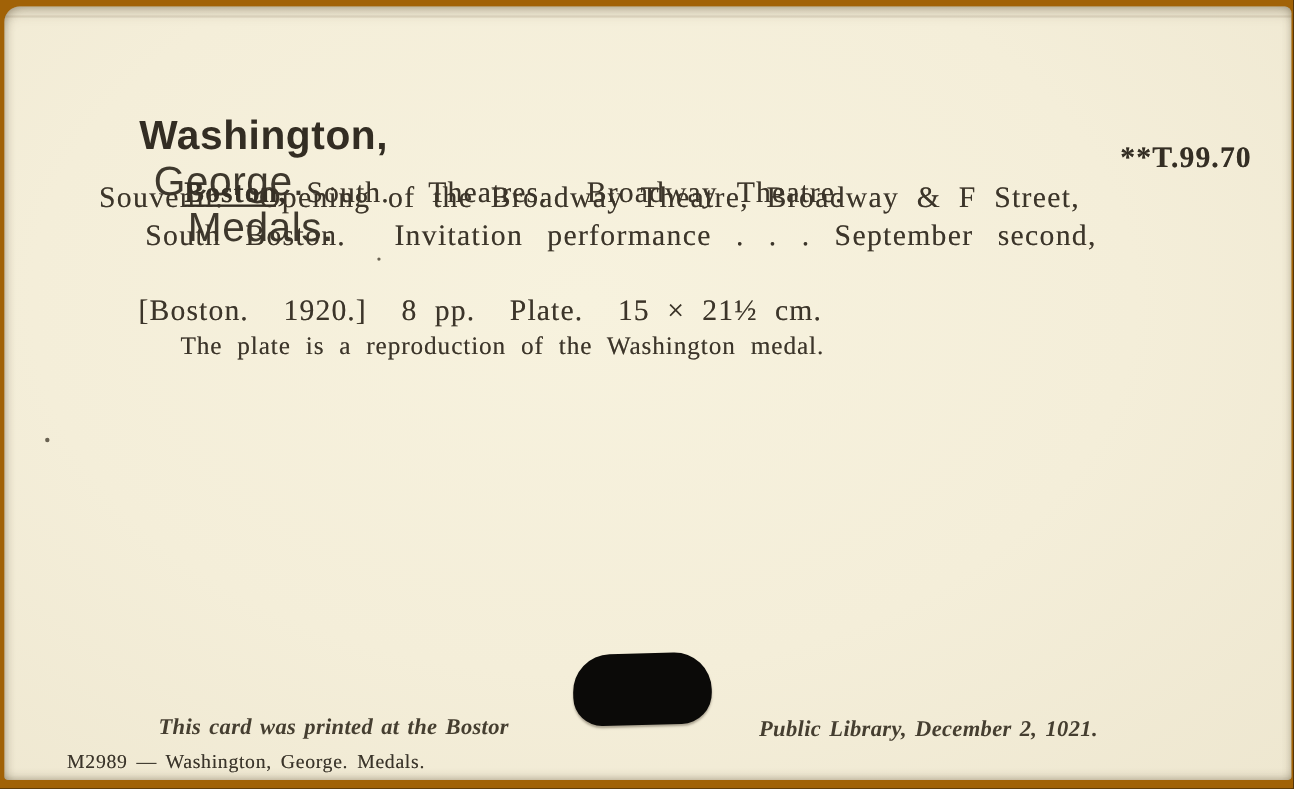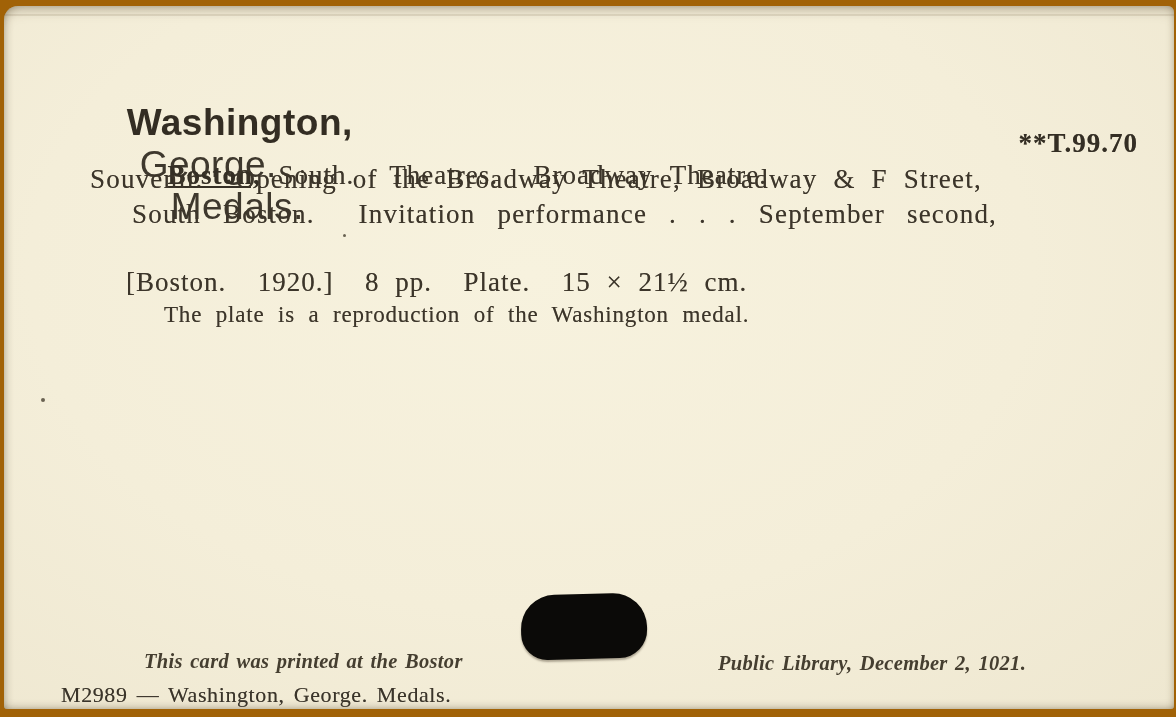--- a/index.html
+++ b/index.html
@@ -50,29 +50,29 @@
   .l4 { left:128px; top:227px; word-spacing:4px; }
   .l5 { left:122px; top:261px; word-spacing:8px;text-align:right; }
   .l6 { left:128px; top:296px; font-size:23px; word-spacing:7px; letter-spacing:0.8px;margin-left:32px; }
 
   
   .note {
     position:absolute; font-style:italic; font-weight:700; font-size:20.5px;
     color:#453e30; letter-spacing:0.3px; word-spacing:2px; white-space:pre;
   }
   .note-left  { left:140px; top:644px;text-align:right; }
-  .note-right { left:686px; top:646px;margin-left:28px; }
+  .note-right { left:686px; top:646px; }
   .blob {
     position:absolute; left:517px; top:588px; width:126px; height:65px;
     background:#0b0a08; border-radius:34px 34px 28px 26px;
     transform:rotate(-1.5deg);
     box-shadow:0 2px 2px rgba(40,30,15,0.35);
   }
   .catalog {
-    position:absolute; left:57px; top:676px; font-size:22px;
+    position:absolute; left:57px; top:676px; font-size:18px;
     color:#3a342a; letter-spacing:0.6px; word-spacing:3px; white-space:pre;
     text-shadow:0 0 0.6px rgba(58,52,40,0.5);
   }
   .speck { position:absolute; background:rgba(70,62,48,0.8); border-radius:50%; }
   .speck-1 { left:37px;  top:392px; width:4px; height:4px; }
   .speck-2 { left:339px; top:228px; width:3px; height:3px; }
 </style>
 </head>
 <body>
 

